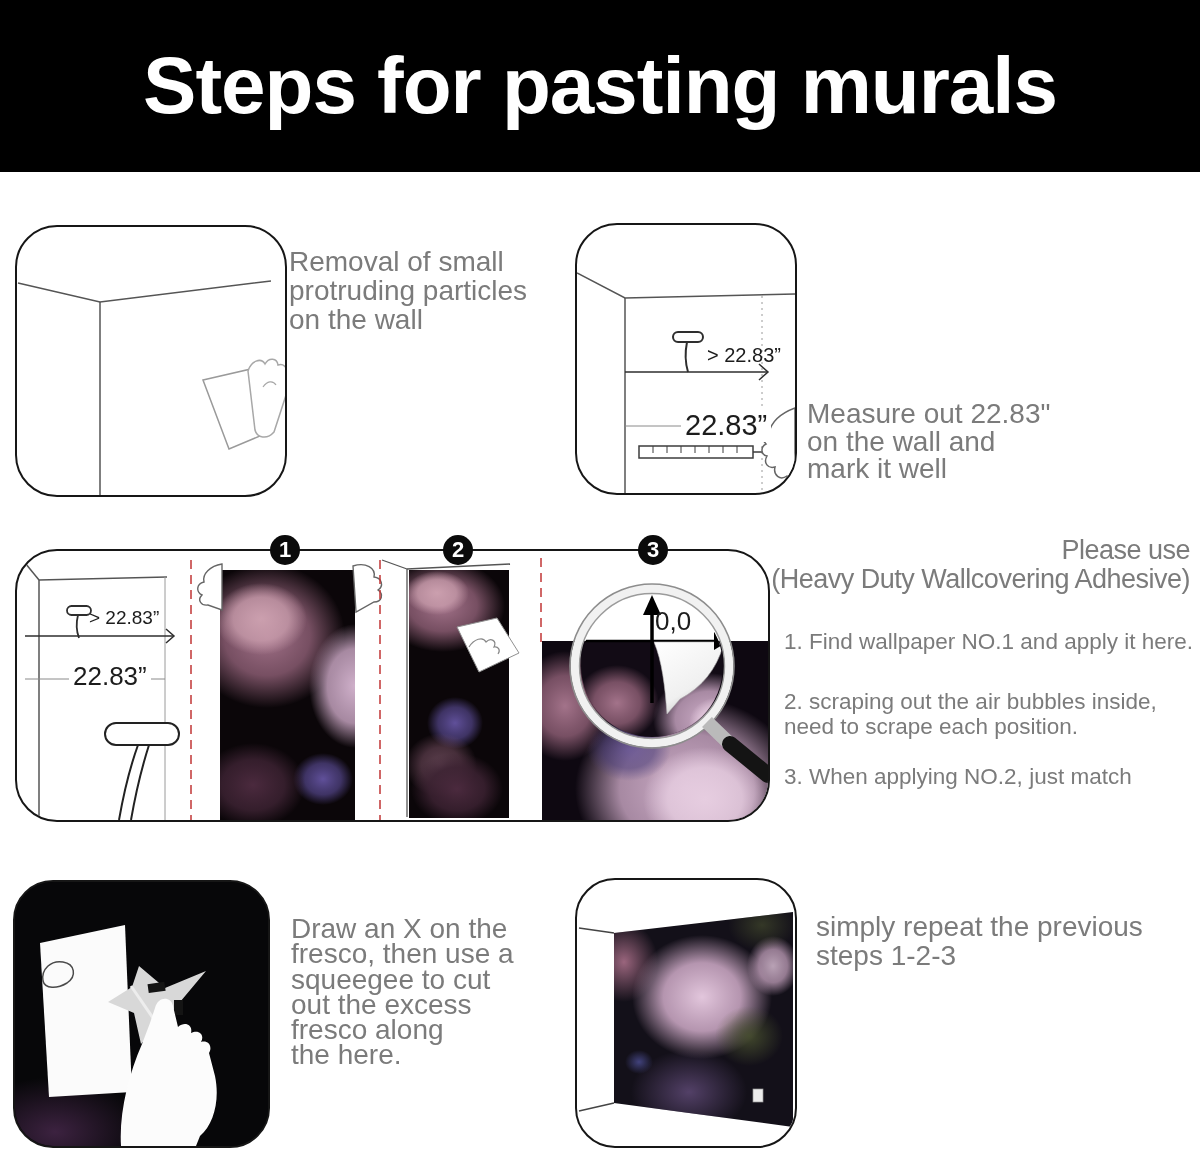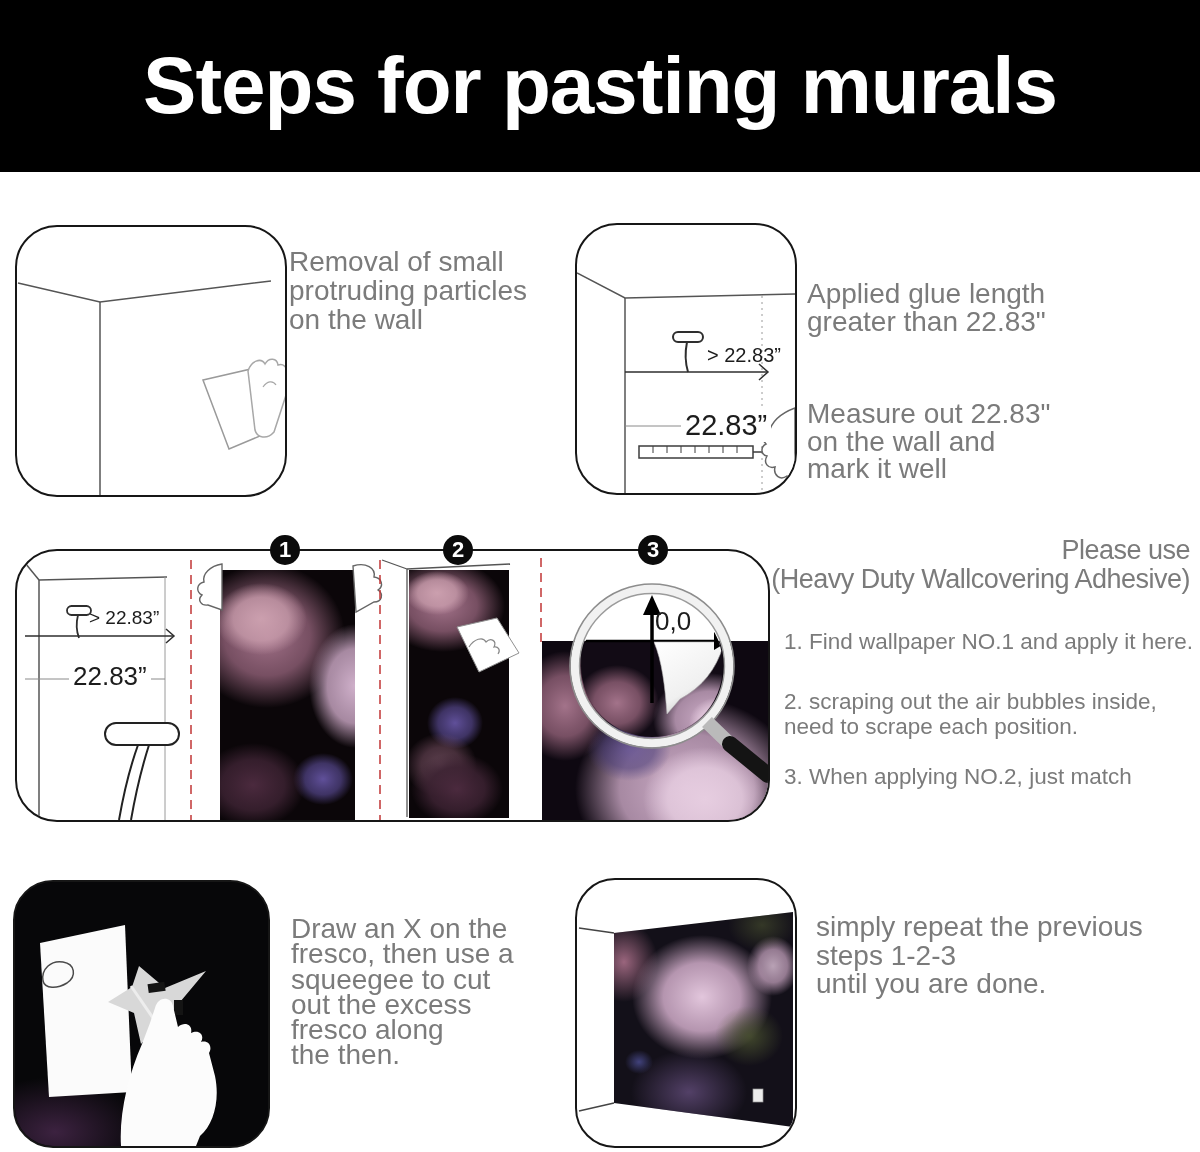--- a/index.html
+++ b/index.html
@@ -91,24 +91,20 @@
             <path d="M160,221 v7"></path>
         </g>
         <path d="M176,227 H198" stroke="#3d3d3d" stroke-width="1.5"></path>
       </g>
       <path d="M218,183 C202,189 194,198 192,208 C187,207 184,214 189,219 C183,222 184,230 190,231 C186,238 191,244 198,242 C196,250 203,256 210,251 L218,258 Z" fill="#ffffff" stroke="#666" stroke-width="1.5"></path>
     </svg>
   </div>
   <div class="measure-note note-tr-sm" style="left:707px;top:344px;">&gt; 22.83”</div>
   <div class="measure-note note-tr-lg" style="left:681px;top:409px;">22.83”</div>
 
-  <div class="caption" style="left:807px;top:280px;line-height:27.5px;">
-    <div>Applied glue length</div>
-    <div>greater than 22.83"</div>
-  </div>
   <div class="caption" style="left:807px;top:400px;line-height:27.5px;">
     <div>Measure out 22.83"</div>
     <div>on the wall and</div>
     <div>mark it well</div>
   </div>
 
   <div class="panel panel-mid">
     <svg width="751" height="269" viewBox="0 0 751 269">
       <defs>
         <radialGradient id="rgRose">
@@ -293,21 +289,21 @@
       <path d="M116,104 L158,165" stroke="#ededed" stroke-width="3"></path>
       <path d="M140,126 C143,114 156,114 158,124 L163,145 C170,139 178,143 176,151 C184,147 190,153 186,160 C193,158 198,164 194,171 L200,194 C205,218 199,242 185,254 L181,264 L106,264 C104,232 113,194 127,162 L135,141 Z" fill="#fcfcfc"></path>
     </svg>
   </div>
   <div class="caption caption-bl" style="left:291px;top:916px;">
     <div>Draw an X on the</div>
     <div>fresco, then use a</div>
     <div>squeegee to cut</div>
     <div>out the excess</div>
     <div>fresco along</div>
-    <div>the then.</div>
+    <div>the here.</div>
   </div>
 
   <div class="panel panel-br">
     <svg width="218" height="266" viewBox="0 0 218 266">
       <defs>
         <radialGradient id="rgRoseB">
             <stop offset="0%" stop-color="#9a657d"></stop>
             <stop offset="100%" stop-color="#9a657d" stop-opacity="0"></stop>
           </radialGradient>
         <radialGradient id="rgPaleB">
@@ -344,16 +340,15 @@
         <ellipse cx="185" cy="45" rx="34" ry="26" fill="url(#rgLeafB)" opacity="0.6"></ellipse>
         <ellipse cx="112" cy="212" rx="58" ry="42" fill="url(#rgPurpB)" opacity="0.9"></ellipse>
         <ellipse cx="62" cy="182" rx="14" ry="12" fill="url(#rgBlueB)"></ellipse>
         <rect x="176" y="209" width="10" height="13" fill="#ececec" stroke="#999" stroke-width="0.7"></rect>
       </g>
     </svg>
   </div>
   <div class="caption caption-br" style="left:816px;top:913px;">
     <div>simply repeat the previous</div>
     <div>steps 1-2-3</div>
-    <div>until you are done.</div>
   </div>
 
 </div>
 
 </body></html>

